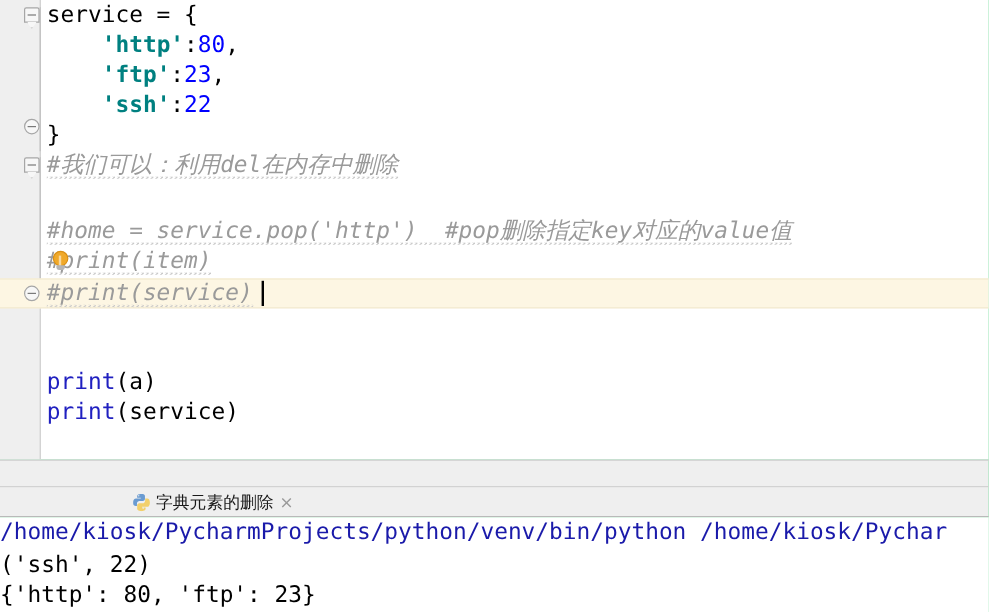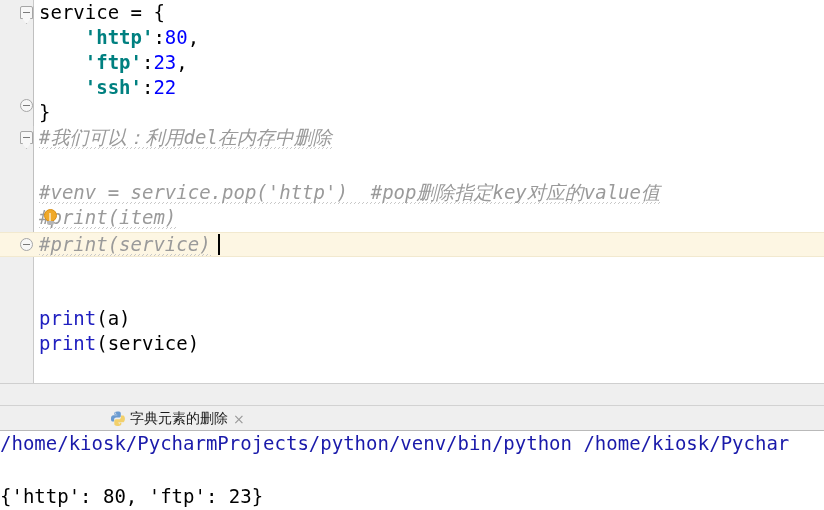--- a/index.html
+++ b/index.html
@@ -255,21 +255,21 @@
 
     <div class="code-layer" id="code-layer">
         <div class="caret-row" style="top: 232px;"></div>
         <div class="line" style="top: 0px;"><span class="tok-plain">service = {</span></div>
         <div class="line" style="top: 25px;"><span class="tok-plain">    </span><span class="tok-str">'http'</span><span class="tok-plain">:</span><span class="tok-num">80</span><span class="tok-plain">,</span></div>
         <div class="line" style="top: 50px;"><span class="tok-plain">    </span><span class="tok-str">'ftp'</span><span class="tok-plain">:</span><span class="tok-num">23</span><span class="tok-plain">,</span></div>
         <div class="line" style="top: 75px;"><span class="tok-plain">    </span><span class="tok-str">'ssh'</span><span class="tok-plain">:</span><span class="tok-num">22</span></div>
         <div class="line" style="top: 100px;"><span class="tok-plain">}</span></div>
         <div class="line" style="top: 125px;"><span class="tok-cmt squig">#我们可以：利用del在内存中删除</span></div>
         <div class="line" style="top: 150px;"></div>
-        <div class="line" style="top: 180px;"><span class="tok-cmt squig">#venv = service.pop('http')  #pop删除指定key对应的value值</span></div>
+        <div class="line" style="top: 180px;"><span class="tok-cmt squig">#home = service.pop('http')  #pop删除指定key对应的value值</span></div>
         <div class="line" style="top: 205px;"><span class="tok-cmt squig">#print(item)</span></div>
         <div class="line" style="top: 232px;"><span class="tok-cmt squig">#print(service)</span></div>
         <div class="line" style="top: 258px;"></div>
         <div class="line" style="top: 331px;"><span class="tok-fn">print</span><span class="tok-plain">(service)</span></div>
         <div class="line" style="top: 306px;"><span class="tok-fn">print</span><span class="tok-plain">(a)</span></div>
       </div>
 
     <div id="fold-layer">
         <div style="position: absolute; left: 20px; top: 6px;">
           <div class="fold-marker top" style="left: 0px; top: 0px;">
@@ -316,16 +316,17 @@
             <path d="M7.6 0.6c-1.8 0-3 0.8-3 1.9v1.6h3.2v0.5H3.5c-1.2 0-2.2 1-2.4 2.6 -0.2 1.8 0 3 0.6 3.6 0.4 0.4 1 0.5 1.6 0.5h1.1V9.2c0-1.2 1-2.2 2.3-2.2h2.9 c1 0 1.9-0.8 1.9-1.8V2.5c0-1-0.8-1.7-1.9-1.9C9 0.6 8.3 0.6 7.6 0.6z M6 1.7c0.3 0 0.6 0.3 0.6 0.6S6.3 2.9 6 2.9 5.4 2.6 5.4 2.3 5.7 1.7 6 1.7z" fill="#6a9bd1"></path>
             <path d="M11.7 4.7v1.9c0 1.3-1.1 2.3-2.3 2.3H6.5c-1 0-1.9 0.9-1.9 1.9v3 c0 1 0.9 1.6 1.9 1.9 1.2 0.3 2.3 0.4 3.7 0 0.9-0.3 1.9-0.8 1.9-1.9v-1.2H8.9v-0.5h4.8 c1.1 0 1.5-0.8 1.9-1.9 0.4-1.2 0.4-2.3 0-3.8-0.3-1-0.8-1.7-1.9-1.7H11.7z M9.9 12.8c0.3 0 0.6 0.3 0.6 0.6s-0.3 0.6-0.6 0.6-0.6-0.3-0.6-0.6 0.3-0.6 0.6-0.6z" fill="#f2d06b"></path>
           </svg></span>
         <span class="tab-label">字典元素的删除</span>
         <span class="tab-close">×</span>
       </div>
     </div>
 
   <div class="console" id="console">
       <div class="console-line c-cmd" style="top: 0px;">/home/kiosk/PycharmProjects/python/venv/bin/python /home/kiosk/Pychar</div>
+      <div class="console-line c-out" style="top: 28px;">('ssh', 22)</div>
       <div class="console-line c-out" style="top: 53px;">{'http': 80, 'ftp': 23}</div>
     </div>
 
 </div>
 
 </body></html>

